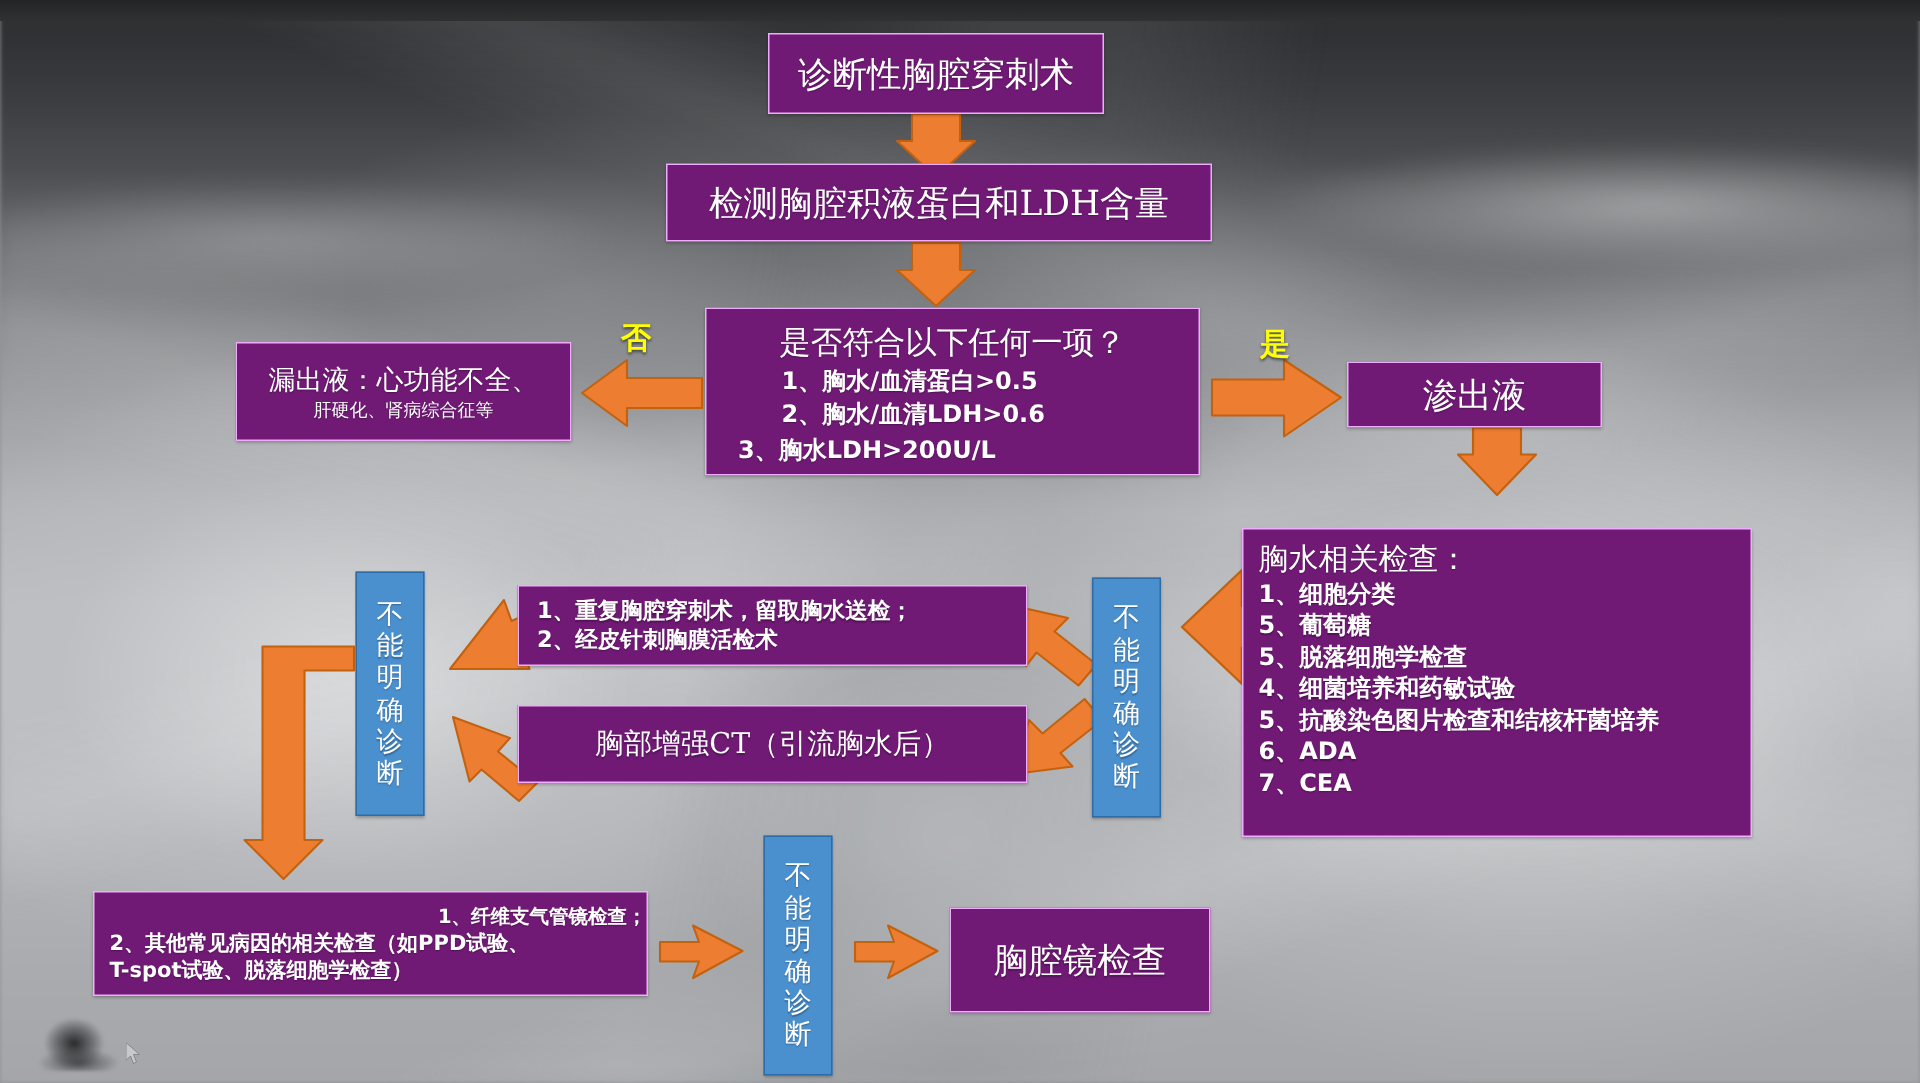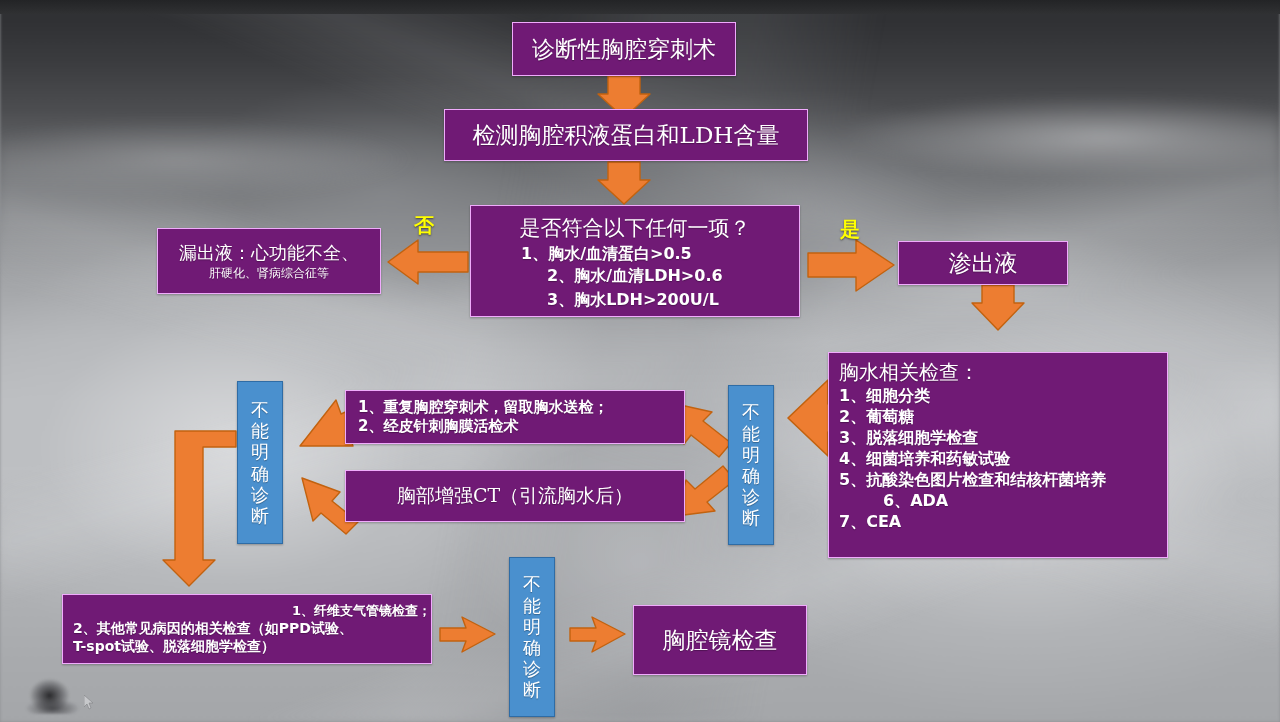--- a/index.html
+++ b/index.html
@@ -180,41 +180,41 @@
     <div class="line pad">诊断性胸腔穿刺术</div>
   </div>
 
   <div class="box center cjk-title" style="left:444px; top:109px; width:364px; height:52px; font-size:23px;">
     <div class="line pad">检测胸腔积液蛋白和LDH含量</div>
   </div>
 
   <div class="box cjk-title" style="left:470px; top:205px; width:330px; height:112px; padding:6px 0 4px 0;">
     <div class="line" style="text-align:center; font-size:21px;">是否符合以下任何一项？</div>
     <div class="line" style="font-size:16px; font-weight:bold; font-family:'DejaVu Sans','Liberation Sans',sans-serif; padding-left:50px; margin-top:2px;">1、胸水/血清蛋白&gt;0.5</div>
-    <div class="line" style="font-size:16px; font-weight:bold; font-family:'DejaVu Sans','Liberation Sans',sans-serif; padding-left:76px; margin-top:1px;">2、胸水/血清LDH&gt;0.6</div>
-    <div class="line" style="font-size:16px; font-weight:bold; font-family:'DejaVu Sans','Liberation Sans',sans-serif; padding-left:76px; margin-top:3px;">3、胸水LDH&gt;200U/L</div>
+    <div class="line" style="font-size:16px; font-weight:bold; font-family:'DejaVu Sans','Liberation Sans',sans-serif; padding-left:50px; margin-top:1px;">2、胸水/血清LDH&gt;0.6</div>
+    <div class="line" style="font-size:16px; font-weight:bold; font-family:'DejaVu Sans','Liberation Sans',sans-serif; padding-left:21px; margin-top:3px;">3、胸水LDH&gt;200U/L</div>
   </div>
 
   <div class="box cjk-title" style="left:157px; top:228px; width:224px; height:66px;">
     <div class="line" style="text-align:center; font-size:18px;">漏出液：心功能不全、</div>
     <div class="line" style="text-align:center; font-size:12px;">肝硬化、肾病综合征等</div>
   </div>
 
   <div class="box center cjk-title" style="left:898px; top:241px; width:170px; height:44px; font-size:23px;">
     <div class="line pad">渗出液</div>
   </div>
 
   <div class="box" style="left:828px; top:352px; width:340px; height:206px; justify-content:flex-start; padding:6px 0 0 10px;">
     <div class="line" style="font-size:20px; font-family:'DejaVu Serif','Liberation Serif',serif;">胸水相关检查：</div>
     <div class="line" style="font-size:16px; font-weight:bold;">1、细胞分类</div>
-    <div class="line" style="font-size:16px; font-weight:bold;">2、葡萄糖</div>
-    <div class="line" style="font-size:16px; font-weight:bold;">3、脱落细胞学检查</div>
+    <div class="line" style="font-size:16px; font-weight:bold;">5、葡萄糖</div>
+    <div class="line" style="font-size:16px; font-weight:bold;">5、脱落细胞学检查</div>
     <div class="line" style="font-size:16px; font-weight:bold;">4、细菌培养和药敏试验</div>
     <div class="line" style="font-size:16px; font-weight:bold;">5、抗酸染色图片检查和结核杆菌培养</div>
-    <div class="line" style="font-size:16px; font-weight:bold;margin-left:44px;">6、ADA</div>
+    <div class="line" style="font-size:16px; font-weight:bold;">6、ADA</div>
     <div class="line" style="font-size:16px; font-weight:bold;">7、CEA</div>
   </div>
 
   <div class="vbox" style="left:728px; top:385px; width:46px; height:160px; font-size:18px;">
     <span>不</span>
     <span>能</span>
     <span>明</span>
     <span>确</span>
     <span>诊</span>
     <span>断</span>

